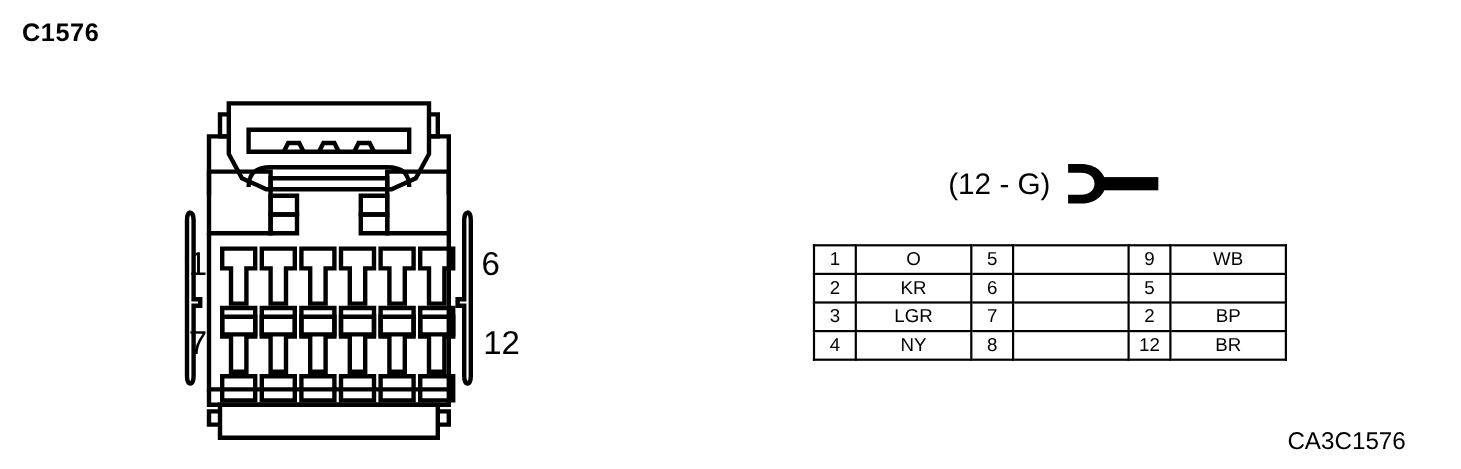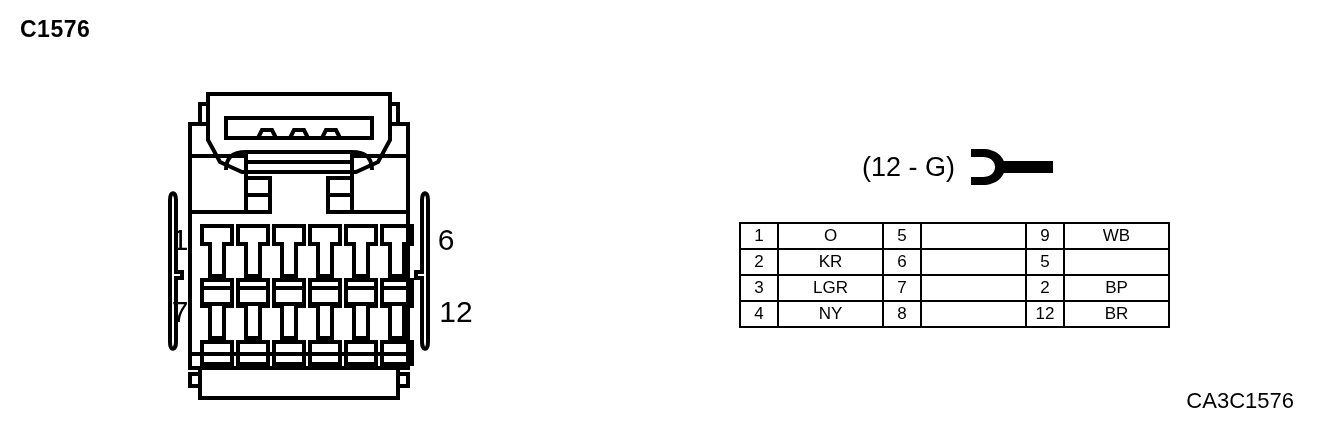--- a/index.html
+++ b/index.html
@@ -83,21 +83,21 @@
     vertical-align: middle;
     padding: 0;
     white-space: nowrap;
   }
   td.col-num { width: 36px; }
   td.col-val { width: 103px; }
 
   
   #footer-code {
     position: absolute;
-    right: 34px;
+    right: 50px;
     bottom: 14px;
     font-size: 22px;
     line-height: 1;
     white-space: pre;
   }
 </style>
 </head>
 <body>
 
 <div id="page-title">C1576</div>

